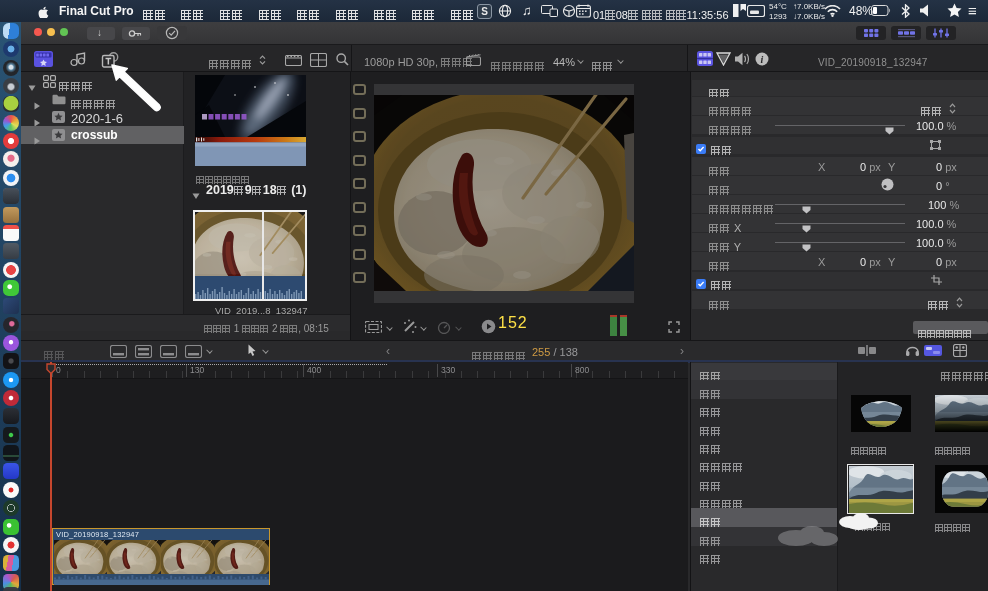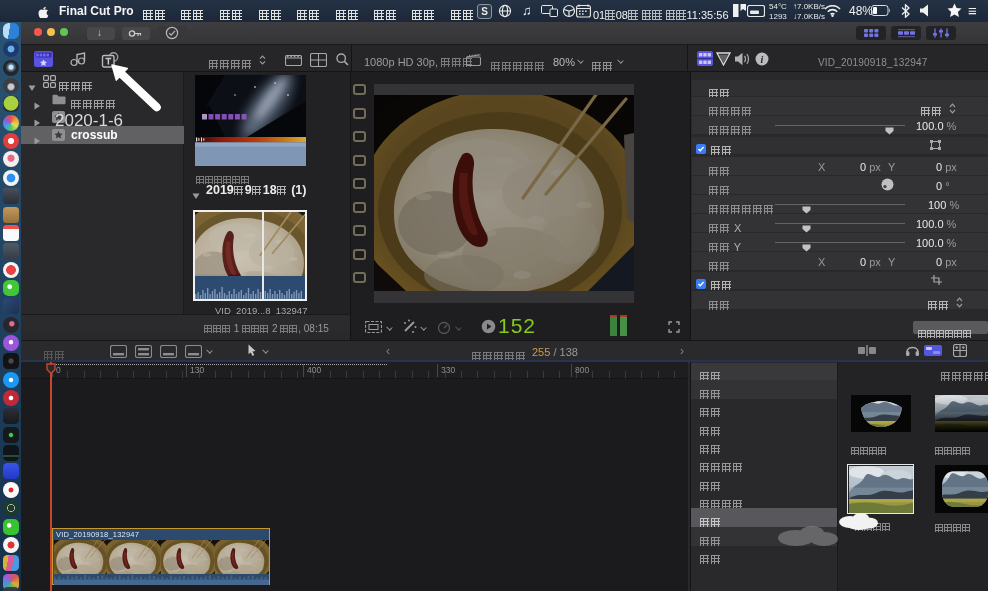--- a/index.html
+++ b/index.html
@@ -330,21 +330,21 @@
 <svg class="ab" style="left:336px;top:53px" width="13" height="13" viewBox="0 0 13 13">
     <circle cx="5.2" cy="5.2" r="4.2" fill="none" stroke="#a8a8a8" stroke-width="1.4"></circle>
     <line x1="8.4" y1="8.4" x2="12" y2="12" stroke="#a8a8a8" stroke-width="1.6"></line>
   </svg>
 <div class="tx" style="left:364px;top:56px;font-size:11px;color:#9c9c9c">1080p HD 30p, <i class="cj" style="width:9px;height:9px;color:#9c9c9c;opacity:0.72;margin-right:2px"></i><i class="cj" style="width:9px;height:9px;color:#9c9c9c;opacity:0.72;margin-right:2px"></i><i class="cj" style="width:9px;height:9px;color:#9c9c9c;opacity:0.72;margin-right:2px"></i></div>
 <svg class="ab" style="left:466px;top:54px" width="15" height="12" viewBox="0 0 15 12">
     <rect x="0.5" y="3" width="14" height="8.5" rx="1.5" fill="none" stroke="#9c9c9c" stroke-width="1.1"></rect>
     <path d="M0.5,3 L14.5,0.8 M2.5,2.7 L4,0.9 M5.5,2.2 L7,0.6 M8.5,1.7 L10,0.2 M11.5,1.2 L13,-0.2" stroke="#9c9c9c" stroke-width="1"></path>
   </svg>
 <div class="tx" style="left:491px;top:56px"><i class="cj" style="width:9px;height:9px;color:#9c9c9c;opacity:0.72;margin-right:2px"></i><i class="cj" style="width:9px;height:9px;color:#9c9c9c;opacity:0.72;margin-right:2px"></i><i class="cj" style="width:9px;height:9px;color:#9c9c9c;opacity:0.72;margin-right:2px"></i><i class="cj" style="width:9px;height:9px;color:#9c9c9c;opacity:0.72;margin-right:2px"></i><i class="cj" style="width:9px;height:9px;color:#9c9c9c;opacity:0.72;margin-right:2px"></i></div>
-<div class="tx" style="left:553px;top:56px;font-size:11px;color:#b8b8b8">80%</div>
+<div class="tx" style="left:553px;top:56px;font-size:11px;color:#b8b8b8">44%</div>
 <span class="chd ab" style="left:578px;top:58px"></span>
 <div class="tx" style="left:592px;top:56px"><i class="cj" style="width:9px;height:9px;color:#b8b8b8;opacity:0.72;margin-right:2px"></i><i class="cj" style="width:9px;height:9px;color:#b8b8b8;opacity:0.72;margin-right:2px"></i></div>
 <span class="chd ab" style="left:618px;top:58px"></span>
 <div style="position:absolute;left:687px;top:45px;width:1px;height:27px;background:#151517"></div>
 <div style="position:absolute;left:351px;top:45px;width:1px;height:27px;background:#151517"></div>
 <svg class="ab" style="left:697px;top:51px" width="16" height="15" viewBox="0 0 16 15">
     <rect width="16" height="15" rx="2.5" fill="#5c55e2"></rect>
     <line x1="0" y1="7.5" x2="16" y2="7.5" stroke="#332e9e" stroke-width="1.4"></line>
     <g fill="#c9c6f2">
       <rect x="2" y="2" width="3.4" height="3.6" rx="0.6"></rect>
@@ -391,21 +391,21 @@
     <path d="M0.5,2 Q0.5,0.8 1.6,0.8 H5 L6.5,2.4 H12.4 Q13.5,2.4 13.5,3.5 V9 Q13.5,10.2 12.4,10.2 H1.6 Q0.5,10.2 0.5,9 Z" fill="#8f8f8f"></path>
   </svg>
 <div class="tx" style="left:71px;top:94px"><i class="cj" style="width:9.5px;height:9.5px;color:#cccccc;opacity:0.72;margin-right:2px"></i><i class="cj" style="width:9.5px;height:9.5px;color:#cccccc;opacity:0.72;margin-right:2px"></i><i class="cj" style="width:9.5px;height:9.5px;color:#cccccc;opacity:0.72;margin-right:2px"></i><i class="cj" style="width:9.5px;height:9.5px;color:#cccccc;opacity:0.72;margin-right:2px"></i></div>
 <div class="ab" style="left:33px;top:113px"><svg width="8" height="8" viewBox="0 0 8 8">
       <path d="M1.5,0.5 V7.5 L7,4 Z" fill="#9a9a9a"></path>
     </svg></div>
 <svg class="ab" style="left:52px;top:111px" width="13" height="12" viewBox="0 0 13 12">
     <rect width="13" height="12" rx="2" fill="#8f8f91"></rect>
     <path d="M6.5,1.8 L7.7,4.4 L10.6,4.7 L8.5,6.7 L9.1,9.5 L6.5,8 L3.9,9.5 L4.5,6.7 L2.4,4.7 L5.3,4.4 Z" fill="#3a3a3c"></path>
   </svg>
-<div class="tx" style="left:55px;top:111px;font-size:17px;color:#d8d8d8">2020-1-6</div>
+<div class="tx" style="left:71px;top:111px;font-size:13px;color:#d8d8d8">2020-1-6</div>
 <div style="position:absolute;left:21px;top:126px;width:163px;height:18px;background:#616163"></div>
 <div class="ab" style="left:33px;top:131px"><svg width="8" height="8" viewBox="0 0 8 8">
       <path d="M1.5,0.5 V7.5 L7,4 Z" fill="#9a9a9a"></path>
     </svg></div>
 <svg class="ab" style="left:52px;top:129px" width="13" height="12" viewBox="0 0 13 12">
     <rect width="13" height="12" rx="2" fill="#8f8f91"></rect>
     <path d="M6.5,1.8 L7.7,4.4 L10.6,4.7 L8.5,6.7 L9.1,9.5 L6.5,8 L3.9,9.5 L4.5,6.7 L2.4,4.7 L5.3,4.4 Z" fill="#3a3a3c"></path>
   </svg>
 <div class="tx" style="left:71px;top:128px;font-size:12px;font-weight:bold;color:#fff">crossub</div>
 <div style="position:absolute;left:184px;top:72px;width:166px;height:259px;background:#222224"></div>
@@ -527,21 +527,21 @@
 <span class="chd ab" style="left:421px;top:325px"></span>
 <svg class="ab" style="left:437px;top:321px" width="14" height="13" viewBox="0 0 14 13" opacity="0.45">
     <circle cx="7" cy="7" r="5.5" fill="none" stroke="#9a9a9a" stroke-width="1.3"></circle>
     <line x1="7" y1="7" x2="10" y2="4" stroke="#9a9a9a" stroke-width="1.3"></line>
   </svg>
 <span class="chd ab" style="left:456px;top:325px;opacity:.45"></span>
 <svg class="ab" style="left:481px;top:319px" width="15" height="15" viewBox="0 0 15 15">
     <circle cx="7.5" cy="7.5" r="6.8" fill="#8a8a8c"></circle>
     <path d="M6,4.5 L10.5,7.5 L6,10.5 Z" fill="#1e1e20"></path>
   </svg>
-<div class="tx" style="left:498px;top:314px;font-size:21px;color:#84cc16;letter-spacing:1px">152</div>
+<div class="tx" style="left:498px;top:314px;font-size:16px;color:#fde047;letter-spacing:1px">152</div>
 <div style="position:absolute;left:610px;top:315px;width:7px;height:21px;background:linear-gradient(#a83828 0 2px,#3d8340 2px)"></div>
 <div style="position:absolute;left:620px;top:315px;width:7px;height:21px;background:linear-gradient(#a83828 0 2px,#479046 2px)"></div>
 <svg class="ab" style="left:668px;top:321px" width="12" height="12" viewBox="0 0 12 12">
     <g stroke="#9a9a9a" stroke-width="1.4" fill="none">
       <path d="M4,1 H1 V4 M8,1 H11 V4 M1,8 V11 H4 M11,8 V11 H8"></path>
     </g>
   </svg>
 <div style="position:absolute;left:690px;top:72px;width:298px;height:268px;background:#29292b;border-left:1px solid #131315"></div>
 <div style="position:absolute;left:692px;top:80px;width:296px;height:16px;background:#303032"></div>
 <div class="tx" style="left:709px;top:83px"><i class="cj" style="width:9px;height:9px;color:#e0e0e0;opacity:0.72;margin-right:2px"></i><i class="cj" style="width:9px;height:9px;color:#e0e0e0;opacity:0.72;margin-right:2px"></i></div>

